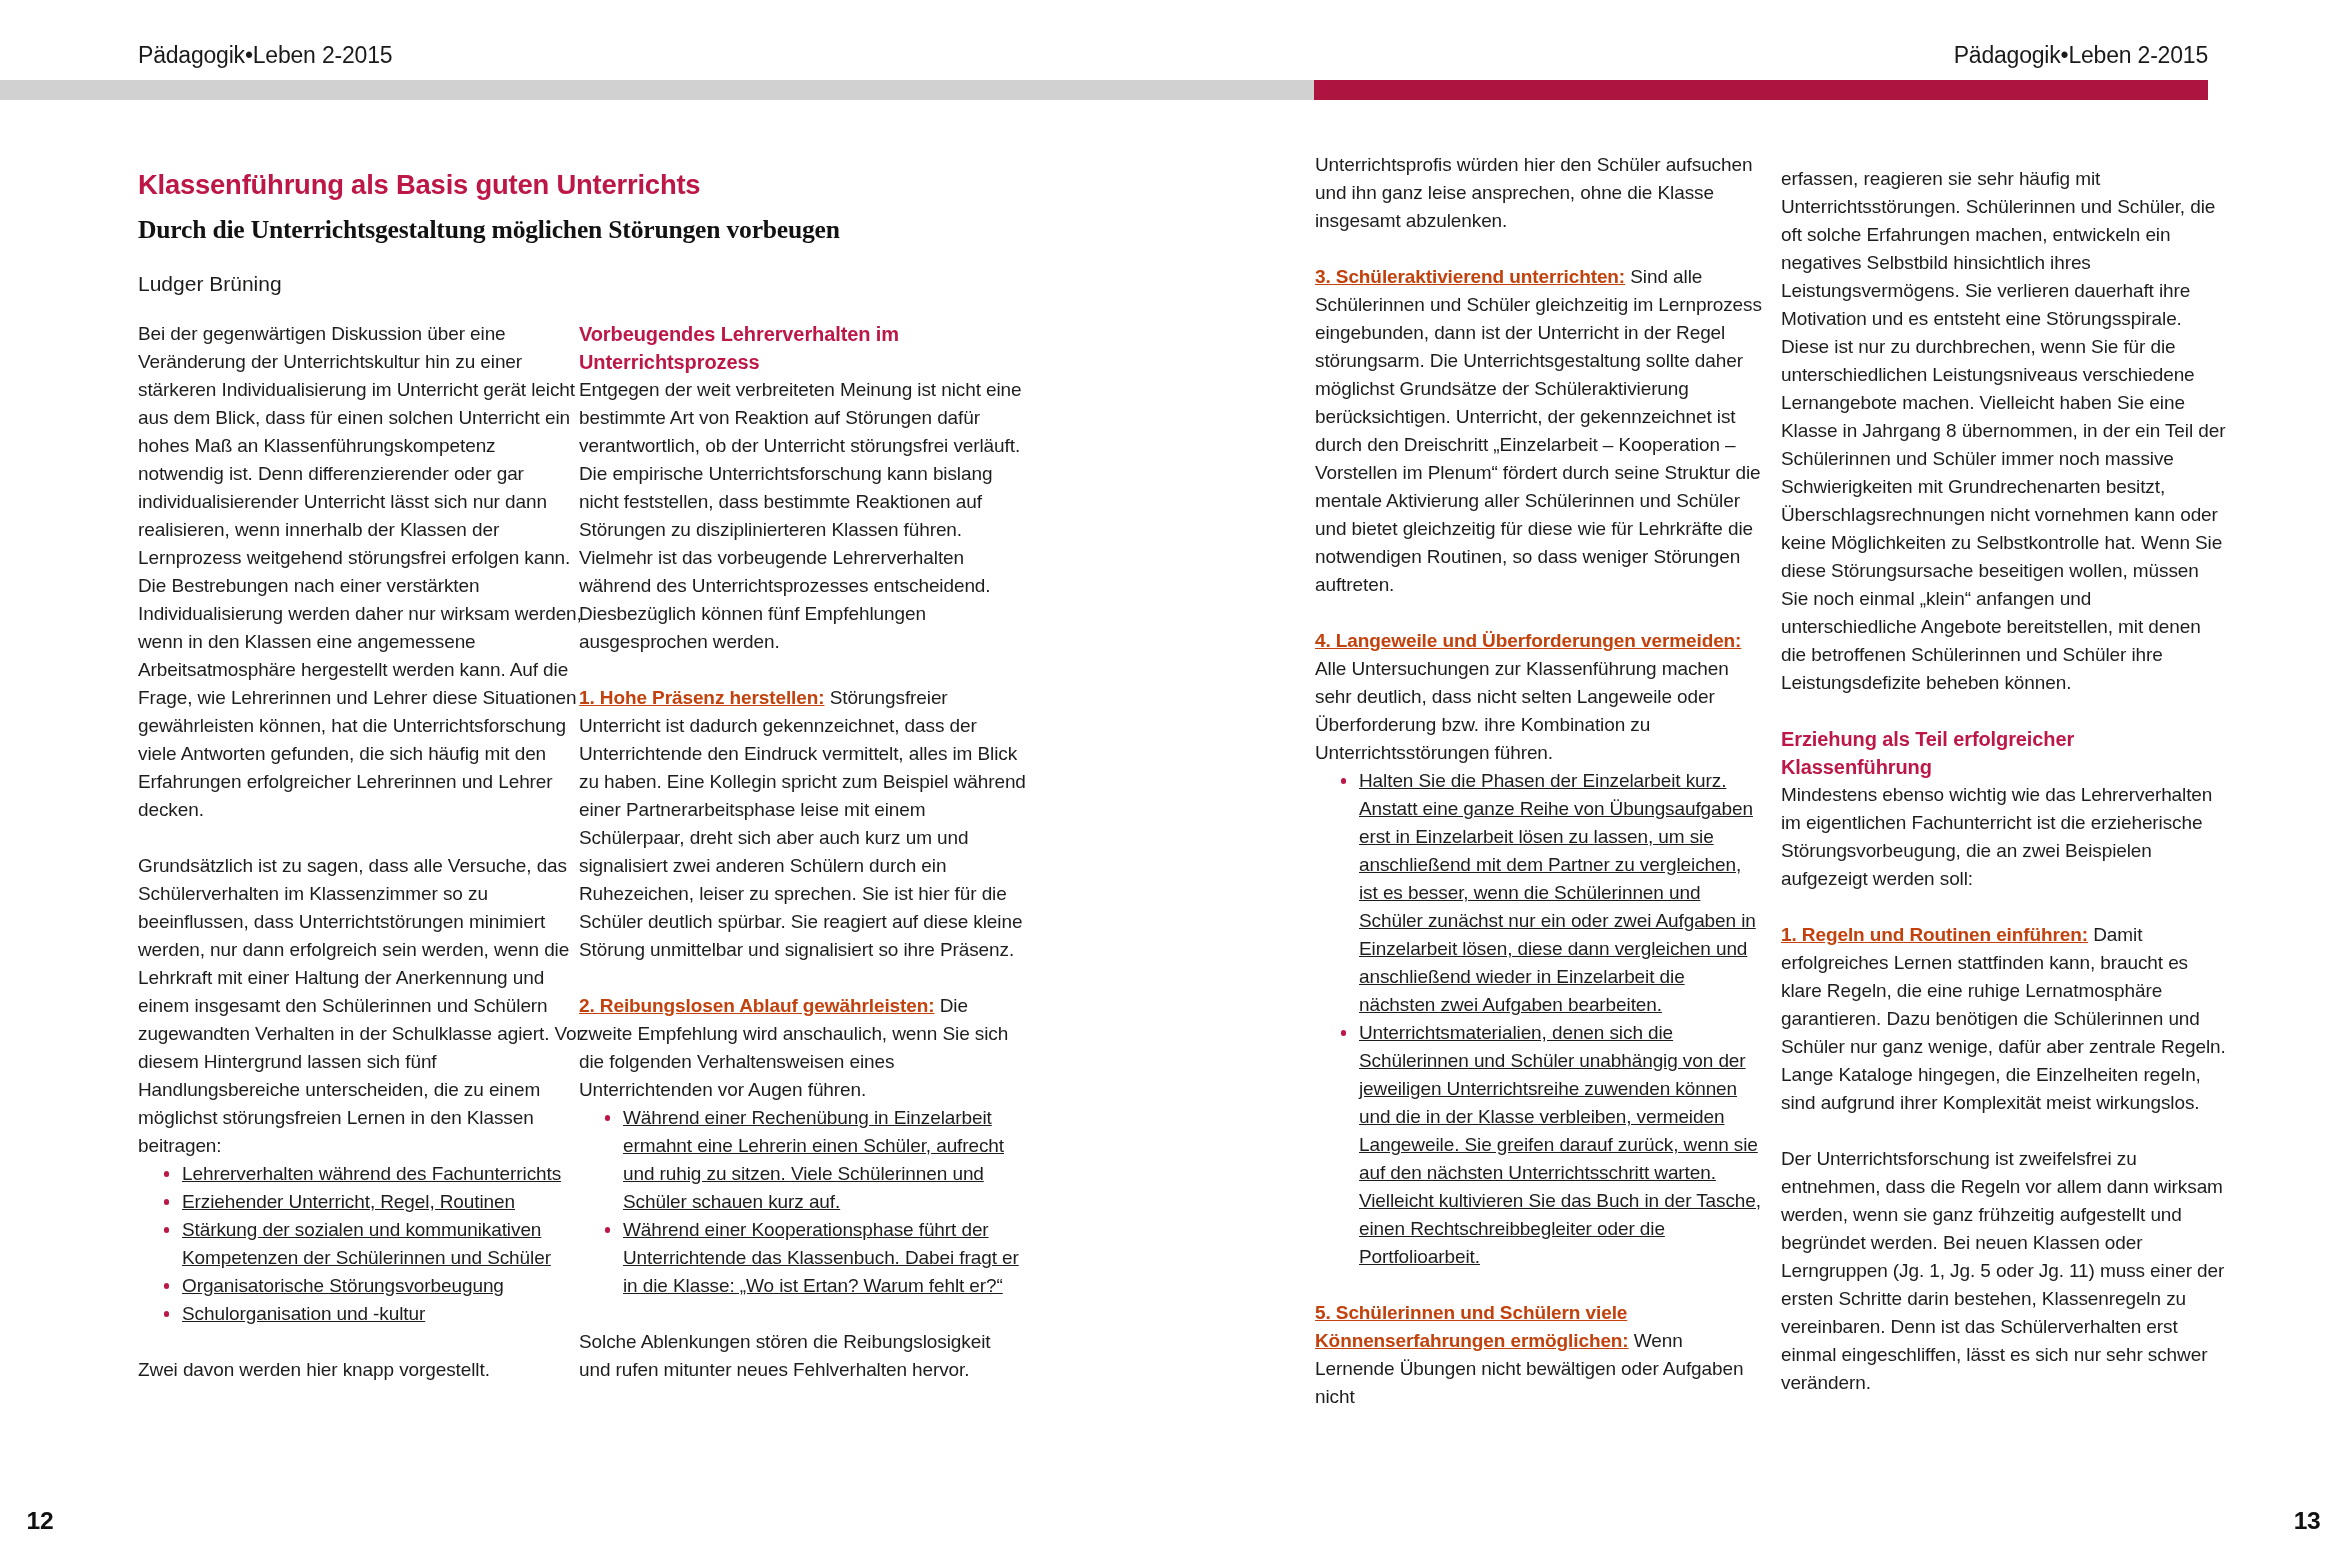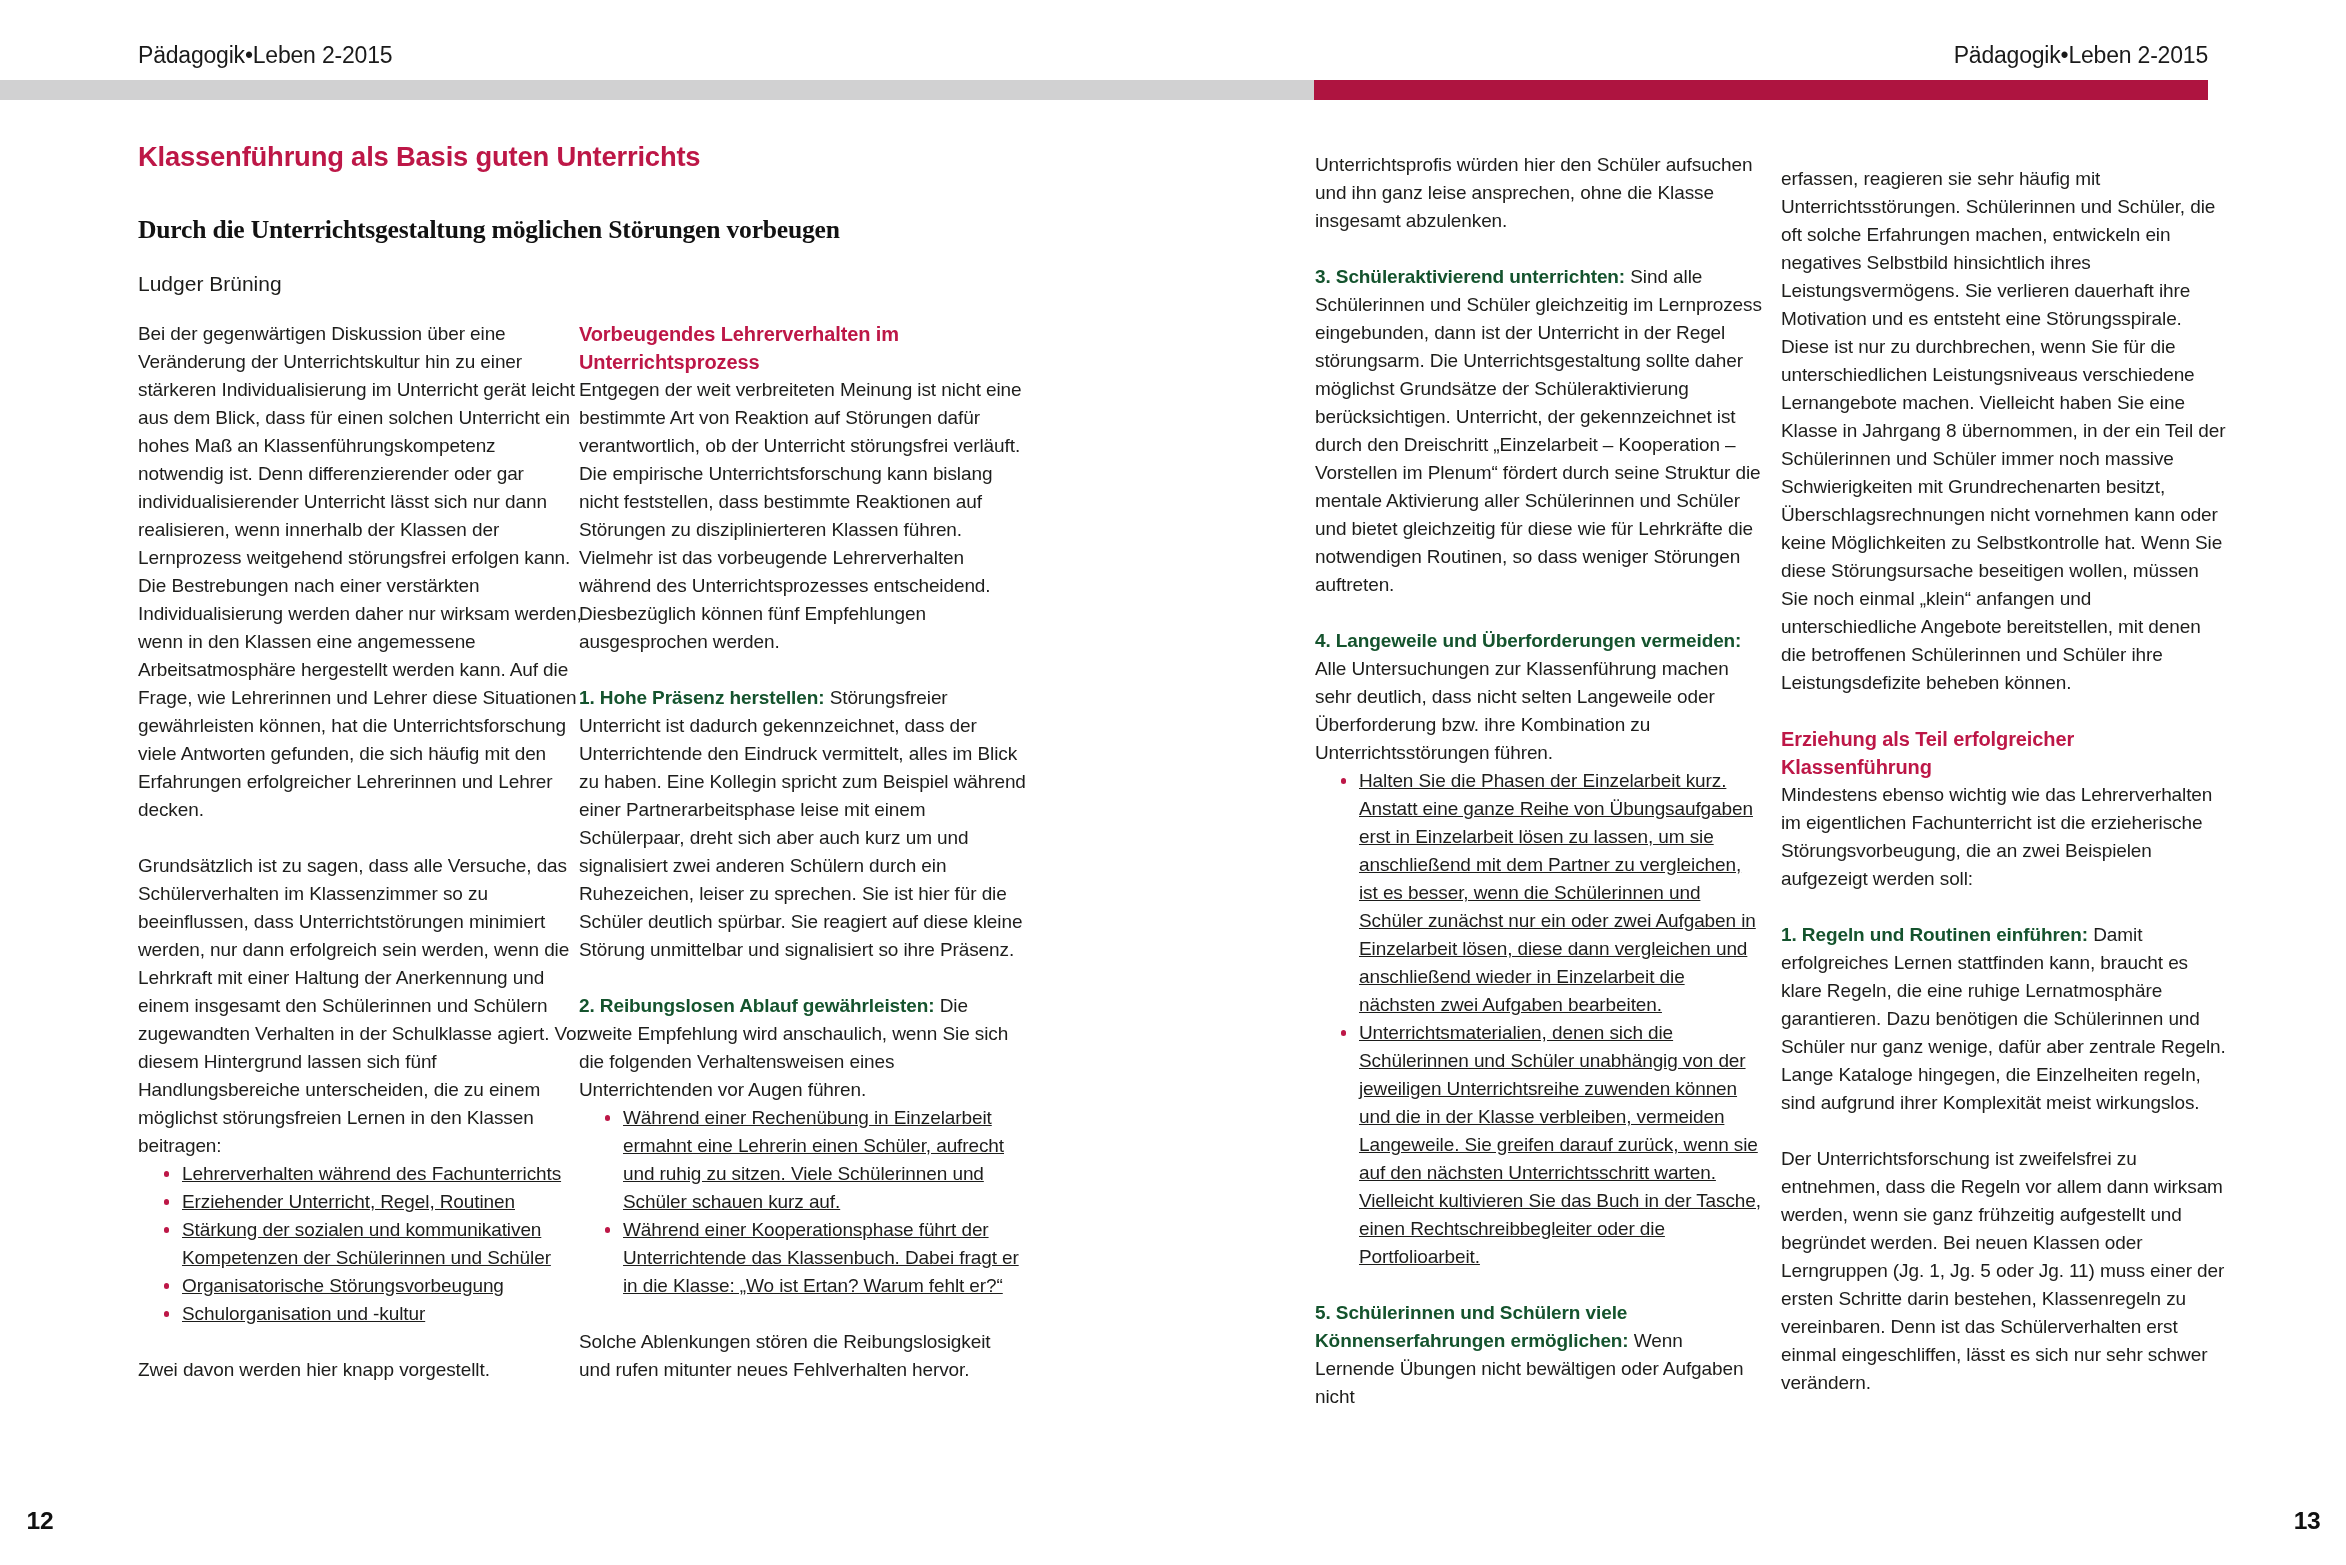--- a/index.html
+++ b/index.html
@@ -21,21 +21,21 @@
     white-space: nowrap;
   }
   #header-left  { left: 138px; }
   #header-right { right: 139px; text-align: right; }
 
   .bar { top: 80px; height: 20px; }
   #bar-gray { left: 0; width: 1314px; background: #d1d1d2; }
   #bar-red  { left: 1314px; width: 894px; background: #ae1440; }
 
   #article-title {
-    left: 138px; top: 141px;
+    left: 138px; top: 169px;
     font-size: 27.4px; font-weight: bold;
     color: #bd1747; letter-spacing: -0.2px;
   }
   #article-subtitle {
     left: 138px; top: 215px;
     font-size: 25.6px; font-weight: bold;
     color: #121212; letter-spacing: -0.2px; font-family: Liberation Serif, serif;
   }
   #article-author {
     left: 138px; top: 272px;
@@ -87,21 +87,21 @@
   .page-number {
     top: 1507px;
     font-size: 24.6px;
     font-weight: bold;
     letter-spacing: -0.3px;
     color: #111;
   }
   #page-number-left  { left: 26.5px; }
   #page-number-right { right: 26.5px; text-align: right; }
 
-  strong { font-weight: bold; color: #14532d; }
+  strong { font-weight: bold; color: #c2410c; text-decoration: underline; }
 </style>
 </head>
 <body>
 
 <div id="header-left" class="abs page-header">Pädagogik•Leben 2-2015</div>
 <div id="header-right" class="abs page-header">Pädagogik•Leben 2-2015</div>
 
 <div id="bar-gray" class="abs bar"></div>
 <div id="bar-red" class="abs bar"></div>
 

